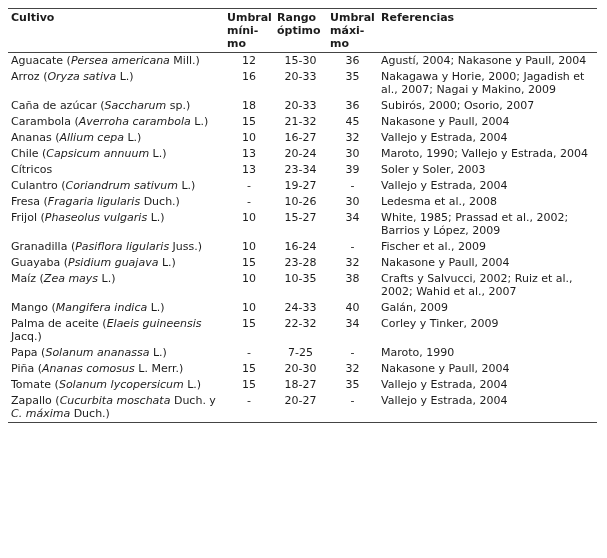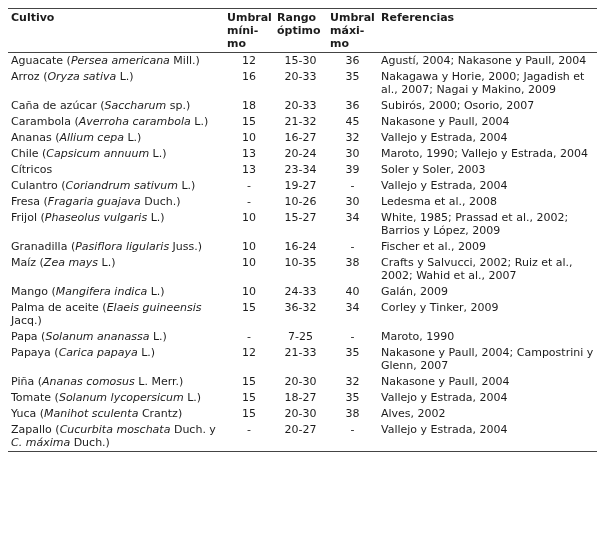--- a/index.html
+++ b/index.html
@@ -122,95 +122,88 @@
     <td class="refs">Soler y Soler, 2003</td>
   </tr>
         <tr>
     <td class="cultivo"><span>Culantro (</span><em class="sci">Coriandrum sativum</em><span> L.)</span></td>
     <td class="num">-</td>
     <td class="num">19-27</td>
     <td class="num">-</td>
     <td class="refs">Vallejo y Estrada, 2004</td>
   </tr>
         <tr>
-    <td class="cultivo"><span>Fresa (</span><em class="sci">Fragaria guajava</em><span> Duch.)</span></td>
+    <td class="cultivo"><span>Fresa (</span><em class="sci">Fragaria ligularis</em><span> Duch.)</span></td>
     <td class="num">-</td>
     <td class="num">10-26</td>
     <td class="num">30</td>
     <td class="refs">Ledesma et al., 2008</td>
   </tr>
         <tr>
     <td class="cultivo"><span>Frijol (</span><em class="sci">Phaseolus vulgaris</em><span> L.)</span></td>
     <td class="num">10</td>
     <td class="num">15-27</td>
     <td class="num">34</td>
     <td class="refs">White, 1985; Prassad et al., 2002; Barrios y López, 2009</td>
   </tr>
         <tr>
     <td class="cultivo"><span>Granadilla (</span><em class="sci">Pasiflora ligularis</em><span> Juss.)</span></td>
     <td class="num">10</td>
     <td class="num">16-24</td>
     <td class="num">-</td>
     <td class="refs">Fischer et al., 2009</td>
   </tr>
         <tr>
+    <td class="cultivo"><span>Guayaba (</span><em class="sci">Psidium guajava</em><span> L.)</span></td>
+    <td class="num">15</td>
+    <td class="num">23-28</td>
+    <td class="num">32</td>
+    <td class="refs">Nakasone y Paull, 2004</td>
+  </tr>
+        <tr>
     <td class="cultivo"><span>Maíz (</span><em class="sci">Zea mays</em><span> L.)</span></td>
     <td class="num">10</td>
     <td class="num">10-35</td>
     <td class="num">38</td>
     <td class="refs">Crafts y Salvucci, 2002; Ruiz et al., 2002; Wahid et al., 2007</td>
   </tr>
         <tr>
     <td class="cultivo"><span>Mango (</span><em class="sci">Mangifera indica</em><span> L.)</span></td>
     <td class="num">10</td>
     <td class="num">24-33</td>
     <td class="num">40</td>
     <td class="refs">Galán, 2009</td>
   </tr>
         <tr>
     <td class="cultivo"><span>Palma de aceite (</span><em class="sci">Elaeis guineensis</em><span> Jacq.)</span></td>
     <td class="num">15</td>
-    <td class="num">36-32</td>
+    <td class="num">22-32</td>
     <td class="num">34</td>
     <td class="refs">Corley y Tinker, 2009</td>
   </tr>
         <tr>
     <td class="cultivo"><span>Papa (</span><em class="sci">Solanum ananassa</em><span> L.)</span></td>
     <td class="num">-</td>
     <td class="num">7-25</td>
     <td class="num">-</td>
     <td class="refs">Maroto, 1990</td>
-  </tr>
-        <tr>
-    <td class="cultivo"><span>Papaya (</span><em class="sci">Carica papaya</em><span> L.)</span></td>
-    <td class="num">12</td>
-    <td class="num">21-33</td>
-    <td class="num">35</td>
-    <td class="refs">Nakasone y Paull, 2004; Campostrini y Glenn, 2007</td>
   </tr>
         <tr>
     <td class="cultivo"><span>Piña (</span><em class="sci">Ananas comosus</em><span> L. Merr.)</span></td>
     <td class="num">15</td>
     <td class="num">20-30</td>
     <td class="num">32</td>
     <td class="refs">Nakasone y Paull, 2004</td>
   </tr>
         <tr>
     <td class="cultivo"><span>Tomate (</span><em class="sci">Solanum lycopersicum</em><span> L.)</span></td>
     <td class="num">15</td>
     <td class="num">18-27</td>
     <td class="num">35</td>
     <td class="refs">Vallejo y Estrada, 2004</td>
-  </tr>
-        <tr>
-    <td class="cultivo"><span>Yuca (</span><em class="sci">Manihot sculenta</em><span> Crantz)</span></td>
-    <td class="num">15</td>
-    <td class="num">20-30</td>
-    <td class="num">38</td>
-    <td class="refs">Alves, 2002</td>
   </tr>
         <tr>
     <td class="cultivo"><span>Zapallo (</span><em class="sci">Cucurbita moschata</em><span> Duch. y </span><em class="sci">C. máxima</em><span> Duch.)</span></td>
     <td class="num">-</td>
     <td class="num">20-27</td>
     <td class="num">-</td>
     <td class="refs">Vallejo y Estrada, 2004</td>
   </tr>
       </tbody>
   </table>

